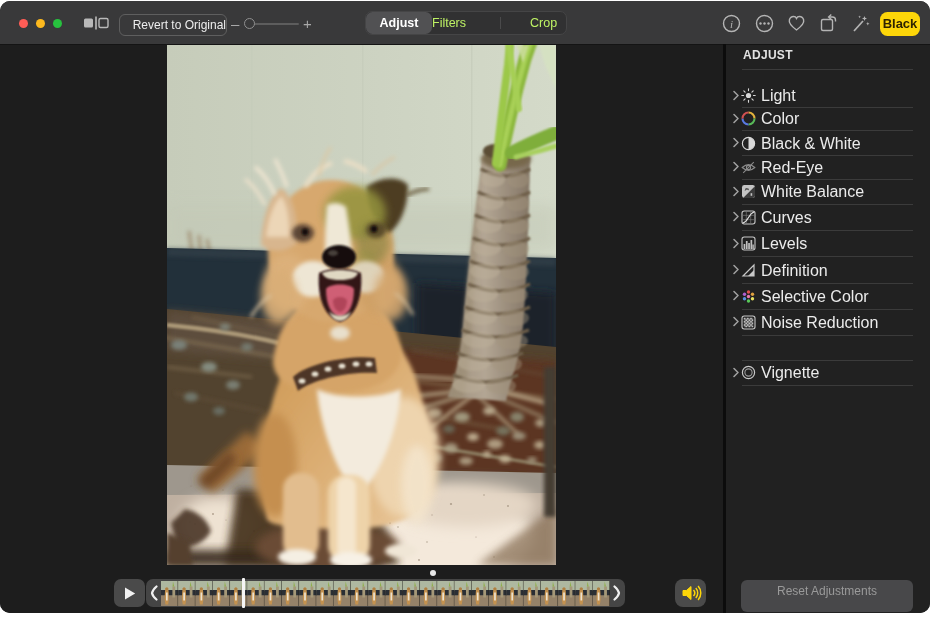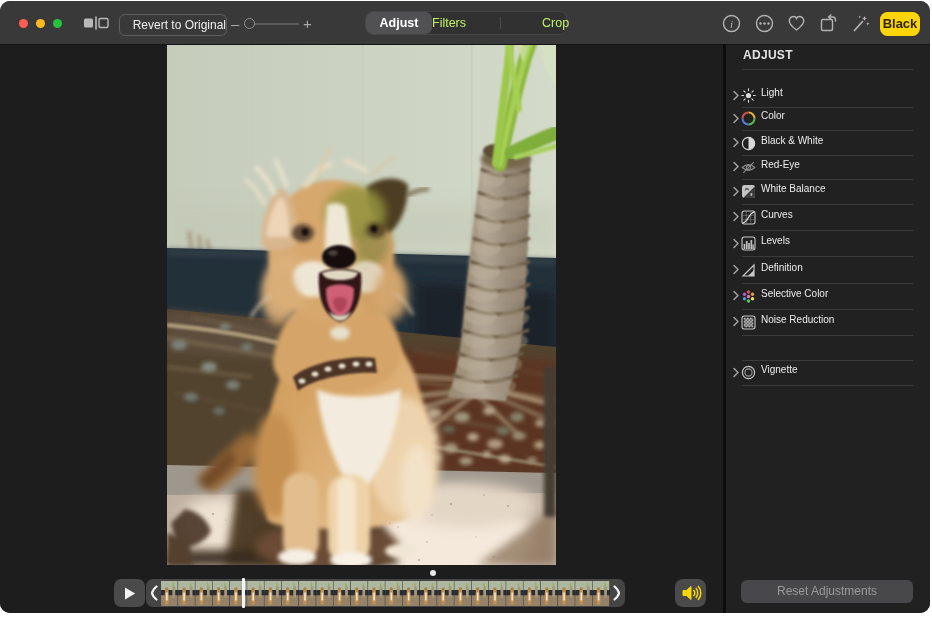--- a/index.html
+++ b/index.html
@@ -36,22 +36,22 @@
   .posline{position:absolute;left:96px;top:-1px;width:2.5px;height:30px;background:#f5f5f5;border-radius:1px;}
   .volbtn{position:absolute;left:675px;top:534px;width:31px;height:28px;background:#4a4a4a;border-radius:8px;}
   
   .sidebar{position:absolute;left:726px;top:44px;width:206px;height:568px;background:#212121;}
   .sdiv{position:absolute;left:723px;top:43px;width:2.5px;height:570px;background:#0c0c0c;}
   .adjhdr{position:absolute;left:17px;top:3px;color:#e2e2e2;font-size:12px;font-weight:700;letter-spacing:0.3px;}
   .hsep{position:absolute;left:16px;width:171px;height:1px;background:#3b3b3b;}
   .row{position:absolute;left:0;width:206px;height:24px;}
   .row .chev{position:absolute;left:7px;top:6.5px;}
   .row .ric{position:absolute;left:15px;top:5px;width:15px;height:15px;}
-  .row .lab{position:absolute;left:35px;top:4px;color:#ebebeb;font-size:10px;}
-  .resetbtn{position:absolute;left:15px;top:535px;width:172px;height:23px;background:#48484a;border-radius:6px;color:#9a9a9a;font-size:12px;line-height:23px;text-align:center;}
+  .row .lab{position:absolute;left:35px;top:4px;color:#ebebeb;font-size:16px;}
+  .resetbtn{position:absolute;left:15px;top:535px;width:172px;height:32px;background:#48484a;border-radius:6px;color:#9a9a9a;font-size:12px;line-height:23px;text-align:center;}
 </style>
 </head>
 <body>
 <div class="window">
   <div class="toolbar">
     <div class="tl r"></div>
       <div class="tl y"></div>
       <div class="tl g"></div>
     <svg class="cmpicon" viewBox="0 0 26 14">
       <rect x="1" y="2.5" width="9" height="9" rx="1.5" fill="#b9b9b9"></rect>
@@ -60,21 +60,21 @@
     </svg>
     <div class="revert">Revert to Original</div>
     <div class="zminus">–</div>
     <div class="ztrack"></div>
       <div class="zknob"></div>
     <div class="zplus">+</div>
     <div class="seg">
       <div class="sel">Adjust</div>
       <div class="opt" style="left:66px;width:67px;">Filters</div>
       <div class="sep"></div>
-      <div class="opt" style="left:152px;width:66px;padding-left:24px;">Crop</div>
+      <div class="opt" style="left:140px;width:66px;padding-left:24px;">Crop</div>
     </div>
     <svg class="ticon" style="left:722px" viewBox="0 0 19 19">
         <circle cx="9.5" cy="9.5" r="8" fill="none" stroke="#b4b4b4" stroke-width="1.4"></circle>
         <text x="9.5" y="13.6" font-size="11" font-family="Liberation Serif" font-style="italic" fill="#b4b4b4" text-anchor="middle">i</text>
       </svg>
     <svg class="ticon" style="left:755px" viewBox="0 0 19 19">
         <circle cx="9.5" cy="9.5" r="8" fill="none" stroke="#b4b4b4" stroke-width="1.4"></circle>
         <circle cx="5.5" cy="9.5" r="1.2" fill="#b4b4b4"></circle>
         <circle cx="9.5" cy="9.5" r="1.2" fill="#b4b4b4"></circle>
         <circle cx="13.5" cy="9.5" r="1.2" fill="#b4b4b4"></circle>

